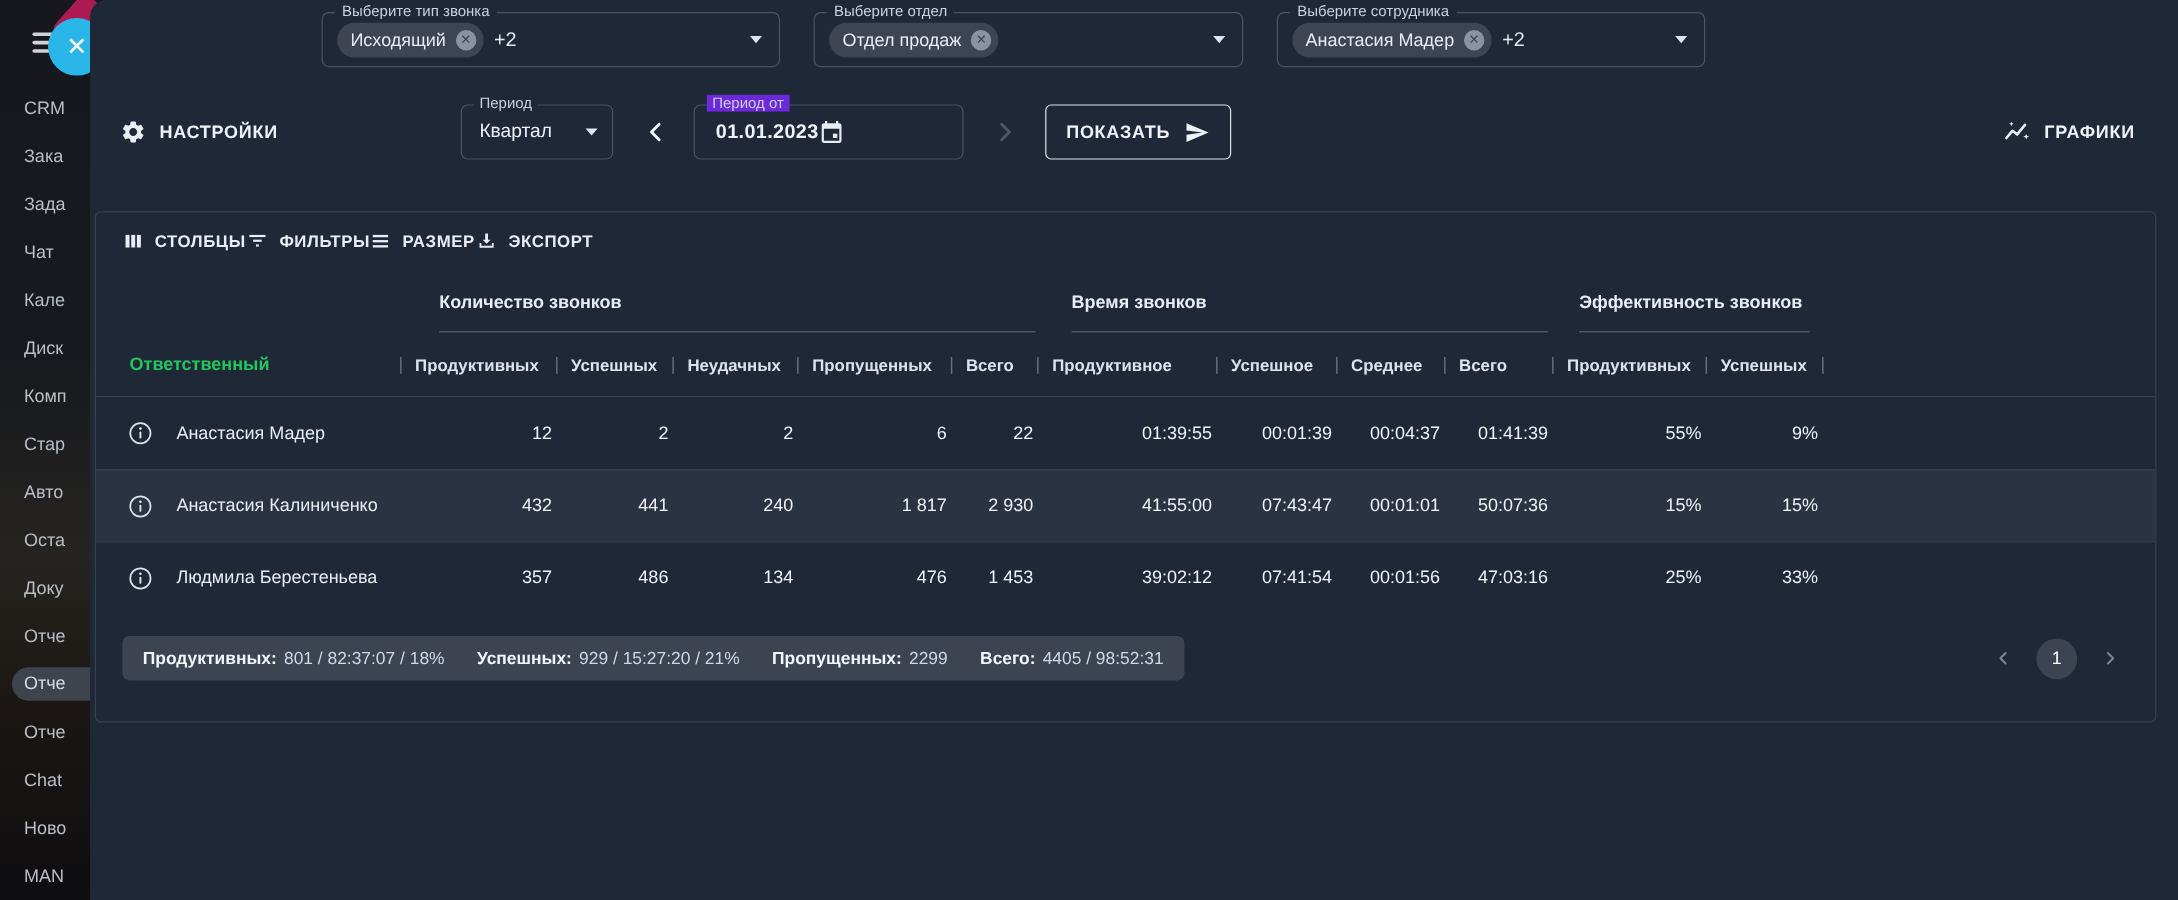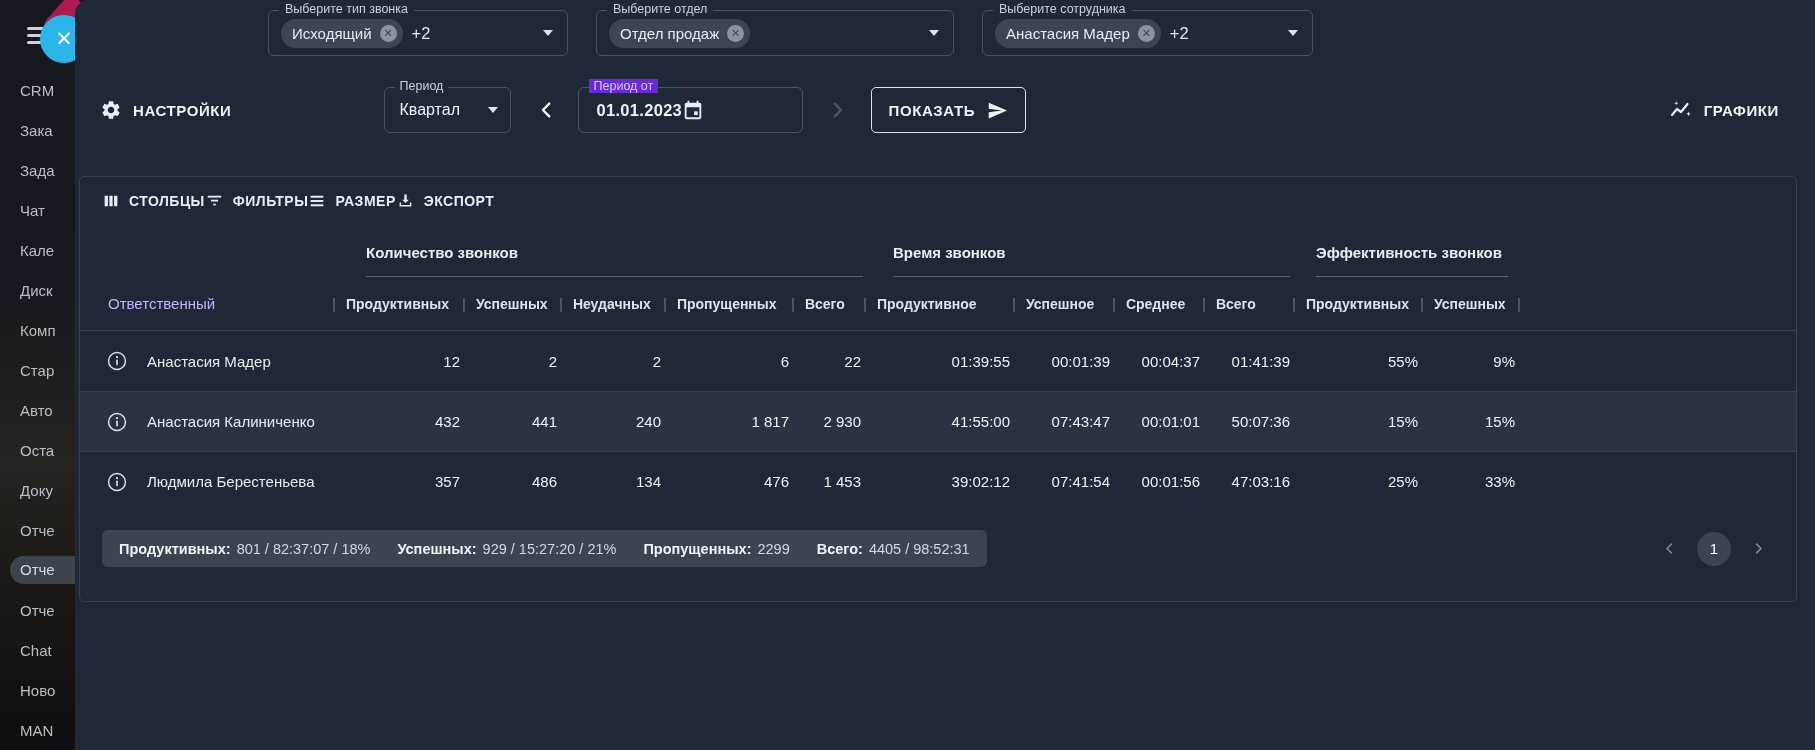--- a/index.html
+++ b/index.html
@@ -53,21 +53,21 @@
   
   .filters-row{display:flex;gap:28px;padding:10px 0 0 193px}
   .ffield{
     position:relative;height:46px;border:1px solid var(--field-border);border-radius:6px;
     display:flex;align-items:center;padding:0 14px 0 12px;cursor:pointer;
   }
   .ffield .flabel{
     position:absolute;top:-9px;left:10px;background:#1f2836;padding:0 6px;
     font-size:12.5px;color:#c9d1de;white-space:nowrap;
   }
-  .f1{width:300px}.f2{width:358px}.f3{width:331px}
+  .f1{width:382px}.f2{width:358px}.f3{width:357px}
   .chip{
     display:flex;align-items:center;gap:8px;height:29px;background:var(--chip);
     border-radius:15px;padding:0 6px 0 11px;font-size:15px;color:#e7ecf3;
   }
   .chip-x{
     width:17px;height:17px;border-radius:50%;background:#8a93a2;color:#3d4553;
     font-size:11px;font-weight:700;display:flex;align-items:center;justify-content:center;cursor:pointer;
   }
   .chip-more{margin-left:9px;font-size:16.5px;color:#e2e8f0}
   .caret{
@@ -101,21 +101,21 @@
   .tgrid{display:grid;padding-left:22px;
     grid-template-columns:45px 185px 130px 97px 104px 128px 72px 149px 100px 90px 90px 128px 97px minmax(0,1fr);}
   .t-grouprow{margin-top:6px}
   .tgroup1{grid-column:3/8}.tgroup2{grid-column:8/12}.tgroup3{grid-column:12/15}
   .tgroup-inner{padding:14px 0 15px 0;border-bottom:1px solid #5a6372;
     font-size:15px;font-weight:700;color:#e8edf4;white-space:nowrap}
   .tgroup1 .tgroup-inner{margin-left:34px}
   .tgroup2 .tgroup-inner{margin-left:30px;margin-right:2px}
   .tgroup3 .tgroup-inner{margin-left:24px;max-width:192px}
   .t-headrow{height:54px;align-items:center;border-bottom:1px solid var(--line)}
-  .name-head{grid-column:1/3;font-size:15px;font-weight:400;color:#c4b5fd;padding-left:6px}
+  .name-head{grid-column:1/3;font-size:15px;font-weight:700;color:#22c55e;padding-left:6px}
   .thead-cell{display:flex;align-items:center;gap:10px;min-width:0}
   .thead-cell .pipe{color:#67707e;font-size:15px;font-weight:400}
   .thead-cell .lbl{font-size:14px;font-weight:700;color:#dde3ec;white-space:nowrap;cursor:pointer}
   .trow{height:60px;align-items:center}
   .trow + .trow{border-top:1px solid var(--line)}
   .trow.hl{background:var(--row-hl)}
   .cell-icon{display:flex;align-items:center;justify-content:flex-start;padding-left:4px;cursor:pointer}
   .cell-name{font-size:15px;color:#e8ecf2}
   .cell-num{font-size:15px;color:#eef1f6;text-align:right;padding-right:2px;white-space:nowrap}
   

